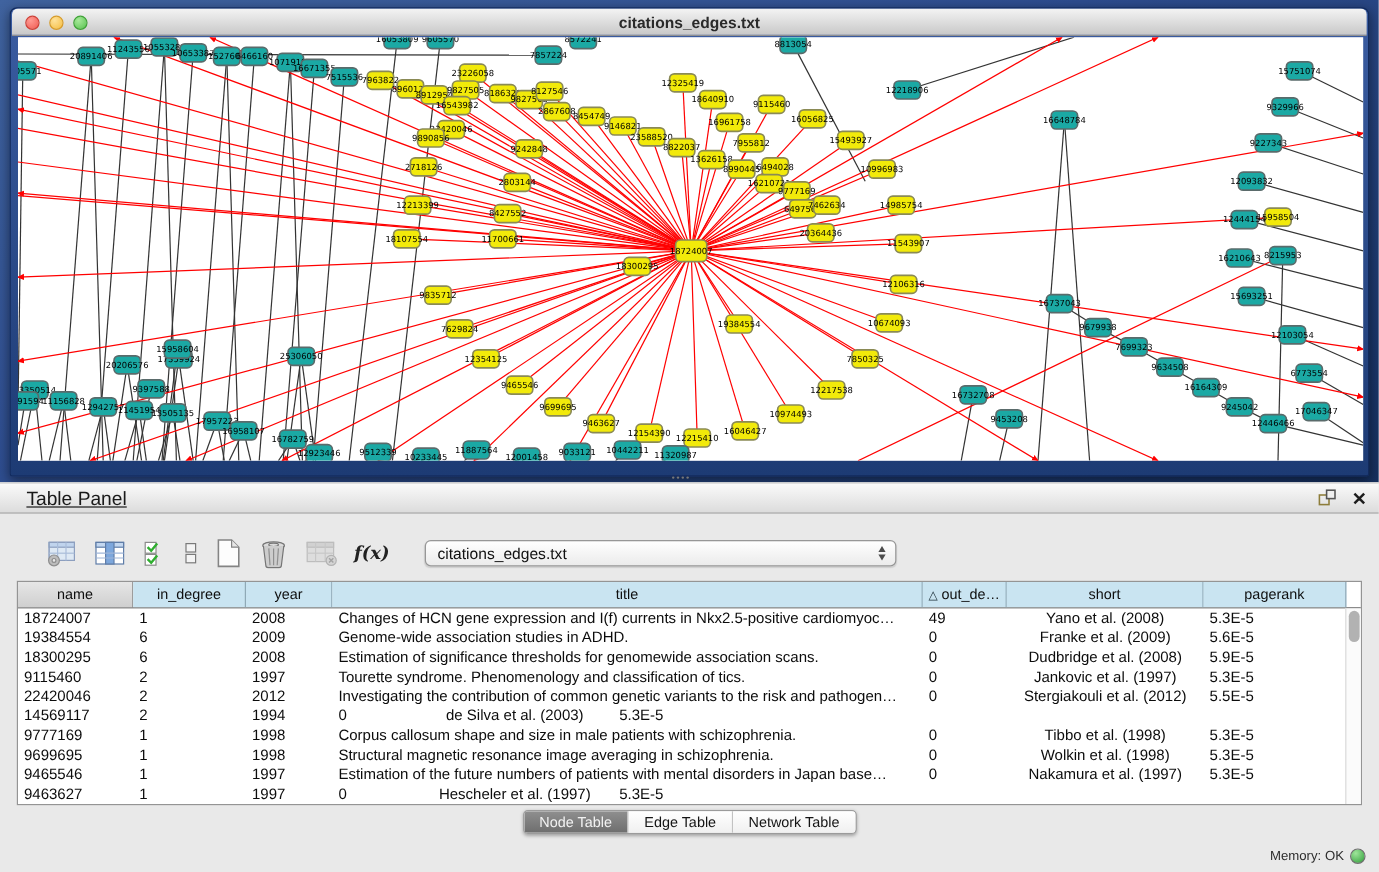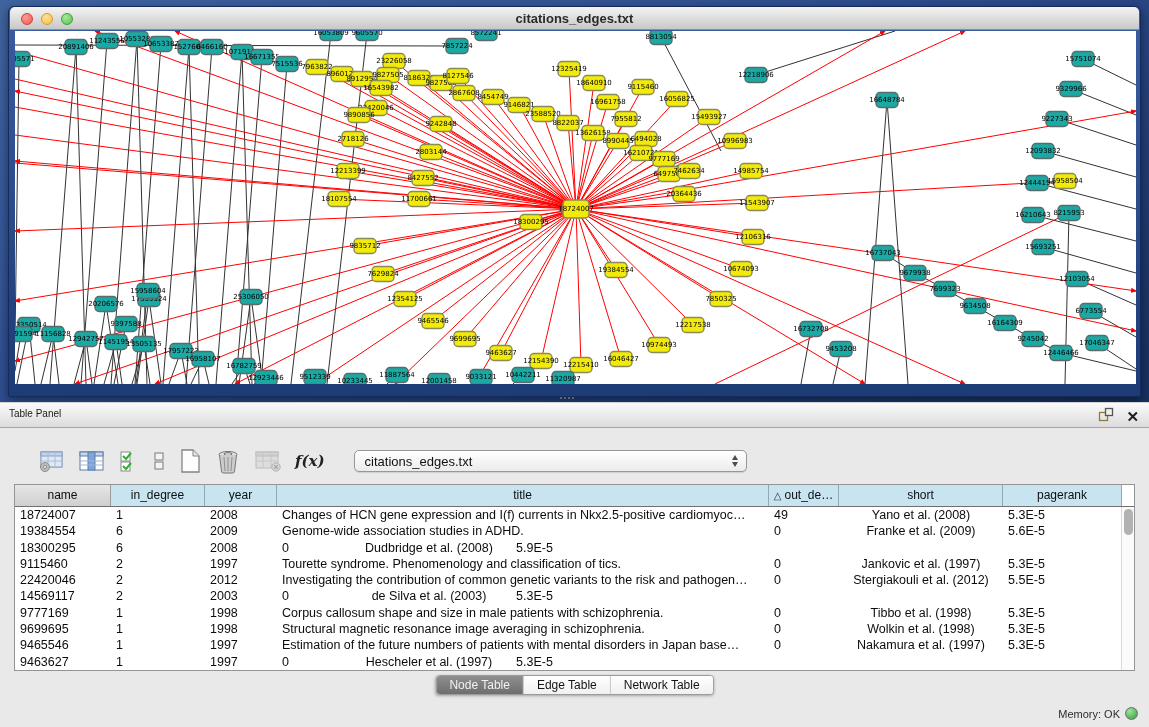--- a/index.html
+++ b/index.html
@@ -25,21 +25,21 @@
   .netcanvas svg { position:absolute; left:0; top:0; }
 
   .split-handle { position:absolute; left:560px; top:395px; width:14px; height:6px; display:flex; gap:2px;
                   align-items:center; justify-content:center; }
   .split-handle i { width:2px; height:2px; background:#777; border-radius:50%; }
 
   
   .panel { position:absolute; left:0; top:402px; width:1149px; height:325px; background:#e9e9e9; }
   .panel-header { position:relative; height:26px; background:linear-gradient(#fafafa,#dcdcdc);
                   border-top:1px solid #d2d2d2; border-bottom:1px solid #a6a6a6; }
-  .panel-title { position:absolute; left:9px; top:5px; font-size:10px; color:#1a1a1a; }
+  .panel-title { position:absolute; left:22px; top:5px; font-size:16px; color:#1a1a1a;text-decoration:underline; }
   .panel-controls { position:absolute; right:10px; top:4px; display:flex; gap:12px; align-items:center; }
   .close-x { font-size:15px; font-weight:bold; color:#1c1c1c; line-height:16px; cursor:default; }
 
   .toolbar { position:absolute; left:38px; top:42px; height:34px; display:flex; align-items:center; gap:13px; }
   .tbtn { display:flex; align-items:center; justify-content:center; cursor:default; }
   .fx { font-family:"DejaVu Serif", serif; font-style:italic; font-weight:bold; font-size:15px; color:#222; }
   .combo { margin-left:16px; width:393px; height:22px; border:1px solid #979797; border-radius:5px;
            background:linear-gradient(#ffffff,#ebebeb); position:relative; box-shadow:0 1px 1px rgba(0,0,0,.12); }
   .combo-text { position:absolute; left:10px; top:3px; font-size:13px; color:#111; }
   .combo-arrows { position:absolute; right:8px; top:4px; display:flex; flex-direction:column; gap:2px; }
@@ -850,20 +850,21 @@
           <div class="td" style="width: 72px; text-align: left;">2009</div>
           <div class="td" style="width: 492px; text-align: left;">Genome-wide association studies in ADHD.</div>
           <div class="td" style="width: 70px; text-align: left;">0</div>
           <div class="td" style="width: 164px; text-align: center;">Franke et al. (2009)</div>
           <div class="td" style="width: 119px; text-align: left;">5.6E-5</div>
         </div>
         <div class="tr">
           <div class="td" style="width: 96px; text-align: left;">18300295</div>
           <div class="td" style="width: 94px; text-align: left;">6</div>
           <div class="td" style="width: 72px; text-align: left;">2008</div>
+          <div class="td" style="width: 492px; text-align: left;">Estimation of significance thresholds for genomewide association scans.</div>
           <div class="td" style="width: 70px; text-align: left;">0</div>
           <div class="td" style="width: 164px; text-align: center;">Dudbridge et al. (2008)</div>
           <div class="td" style="width: 119px; text-align: left;">5.9E-5</div>
         </div>
         <div class="tr">
           <div class="td" style="width: 96px; text-align: left;">9115460</div>
           <div class="td" style="width: 94px; text-align: left;">2</div>
           <div class="td" style="width: 72px; text-align: left;">1997</div>
           <div class="td" style="width: 492px; text-align: left;">Tourette syndrome. Phenomenology and classification of tics.</div>
           <div class="td" style="width: 70px; text-align: left;">0</div>
@@ -875,21 +876,21 @@
           <div class="td" style="width: 94px; text-align: left;">2</div>
           <div class="td" style="width: 72px; text-align: left;">2012</div>
           <div class="td" style="width: 492px; text-align: left;">Investigating the contribution of common genetic variants to the risk and pathogen…</div>
           <div class="td" style="width: 70px; text-align: left;">0</div>
           <div class="td" style="width: 164px; text-align: center;">Stergiakouli et al. (2012)</div>
           <div class="td" style="width: 119px; text-align: left;">5.5E-5</div>
         </div>
         <div class="tr">
           <div class="td" style="width: 96px; text-align: left;">14569117</div>
           <div class="td" style="width: 94px; text-align: left;">2</div>
-          <div class="td" style="width: 72px; text-align: left;">2003</div>
+          <div class="td" style="width: 72px; text-align: left;">1994</div>
           <div class="td" style="width: 70px; text-align: left;">0</div>
           <div class="td" style="width: 164px; text-align: center;">de Silva et al. (2003)</div>
           <div class="td" style="width: 119px; text-align: left;">5.3E-5</div>
         </div>
         <div class="tr">
           <div class="td" style="width: 96px; text-align: left;">9777169</div>
           <div class="td" style="width: 94px; text-align: left;">1</div>
           <div class="td" style="width: 72px; text-align: left;">1998</div>
           <div class="td" style="width: 492px; text-align: left;">Corpus callosum shape and size in male patients with schizophrenia.</div>
           <div class="td" style="width: 70px; text-align: left;">0</div>

